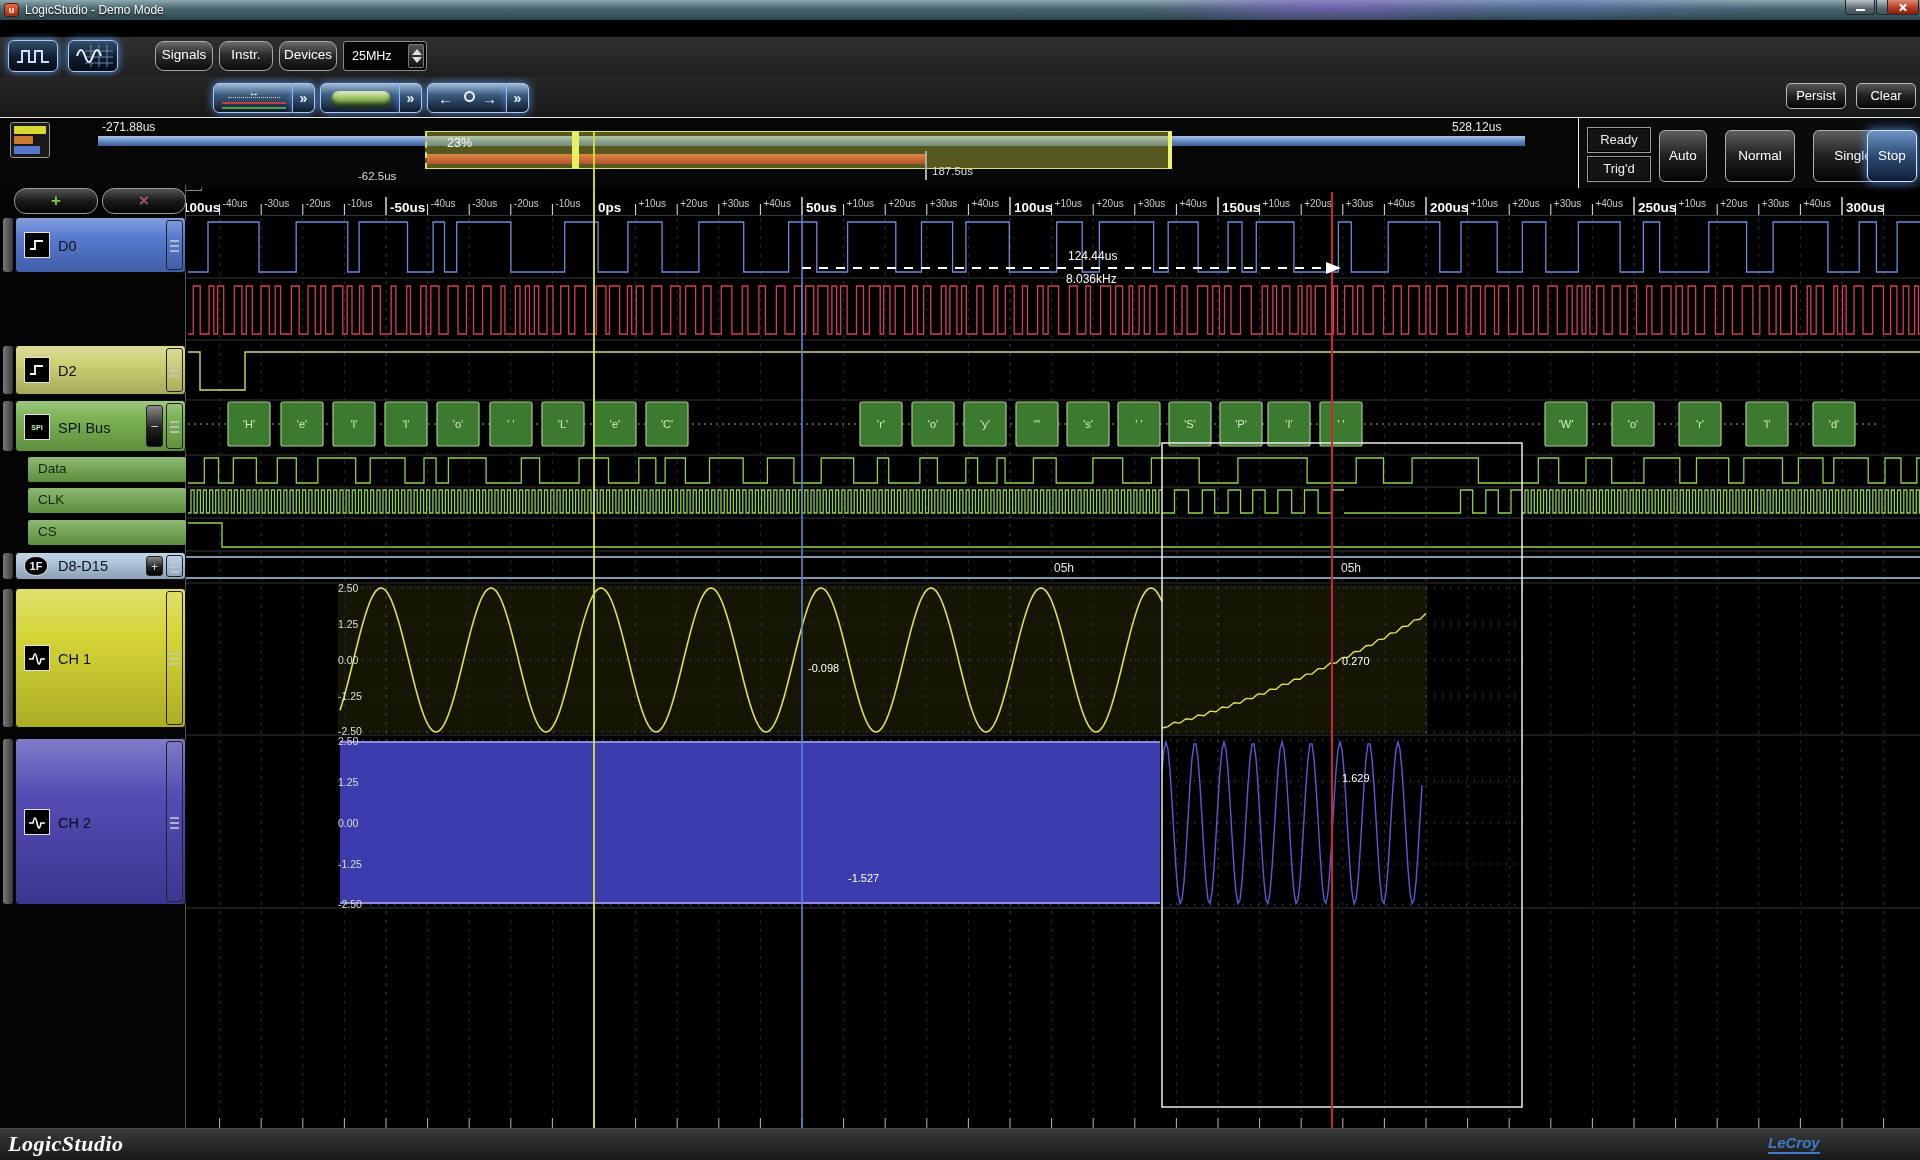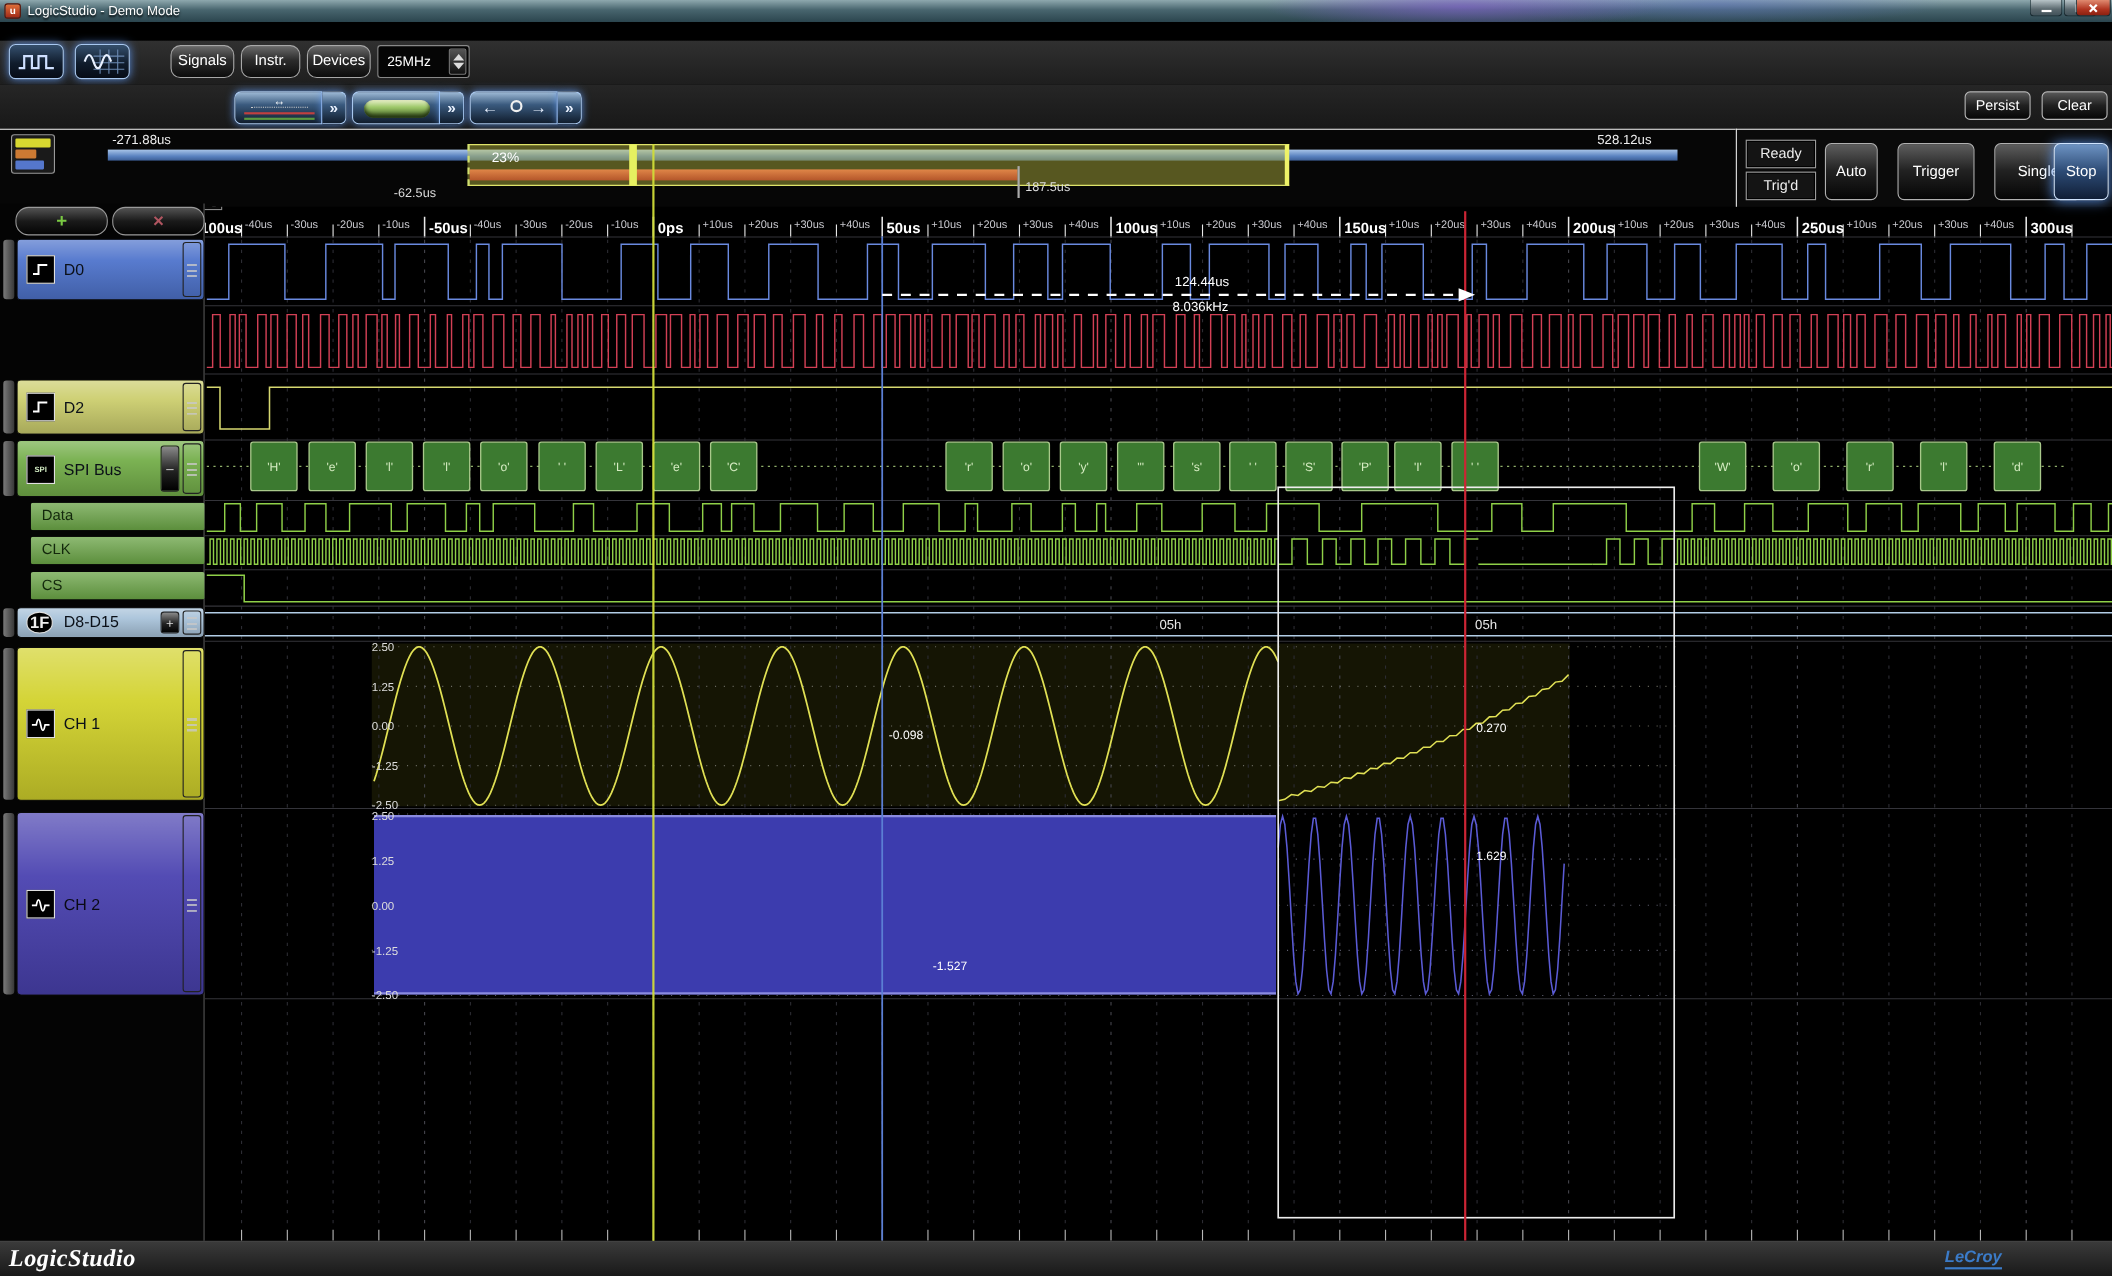--- a/index.html
+++ b/index.html
@@ -105,21 +105,21 @@
   .ch-grip{position:absolute;right:2px;top:2px;bottom:2px;width:17px;border-radius:3px;border:1px solid #222;
     background:linear-gradient(180deg,#9a9a9a,#2a2a2a 45%,#000),;}
   .ch-grip::after{content:"";position:absolute;left:3px;right:3px;top:50%;height:14px;margin-top:-7px;
     background:repeating-linear-gradient(0deg,#c8c8c8 0 2px,transparent 2px 5px);opacity:.8;}
   .ch-minibtn{position:absolute;right:22px;width:17px;border-radius:3px;border:1px solid #222;color:#ddd;
     background:linear-gradient(180deg,#8a8a8a,#222 55%,#000);text-align:center;font-size:12px;}
   .sub-row{position:absolute;left:28px;width:158px;height:25px;border-radius:2px;
     background-image:linear-gradient(180deg,rgba(255,255,255,.25),rgba(0,0,0,.12));}
   .sub-label{position:absolute;left:10px;top:4px;color:#13280c;font-size:13.5px;}
   .busicon{font-size:7px;font-weight:bold;color:#cfe8c0;letter-spacing:0;}
-  .ovalicon{border-radius:50% / 45%;font-size:15px;color:#eee;font-weight:bold;}
+  .ovalicon{border-radius:50% / 45%;font-size:11px;color:#eee;font-weight:bold;}
 
   
   .bottombar{position:absolute;left:0;top:1128px;width:1920px;height:32px;background:linear-gradient(180deg,#3a3a3a,#191919);border-top:1px solid #4a4a4a;}
   .logo{position:absolute;left:8px;top:2px;color:#fff;font-family:"Liberation Serif",serif;font-style:italic;font-weight:bold;font-size:22px;letter-spacing:.5px;}
   .vendor{position:absolute;left:1768px;top:5px;color:#3b7bc8;font-style:italic;font-weight:bold;font-size:15px;border-bottom:2px solid #3b7bc8;padding-bottom:1px;}
 
   .trigline-main{position:absolute;left:593px;top:131px;width:2px;height:997px;background:#d0dc38;opacity:.95;z-index:3;}
   svg text{font-family:"Liberation Sans",sans-serif;}
 </style>
 </head>
@@ -237,21 +237,21 @@
     <div class="ov-range-tick"></div>
     <div class="ov-pct">23%</div>
     <div class="ov-selstart">-62.5us</div>
     <div class="ov-selend">187.5us</div>
   </div>
 
   <div class="statuscluster">
     <div class="statebox" style="top:9px;">Ready</div>
     <div class="statebox" style="top:38px;">Trig'd</div>
     <div class="modebtn" style="left:80px;width:48px;">Auto</div>
-    <div class="modebtn" style="left:146px;width:70px;">Trigger</div>
+    <div class="modebtn" style="left:146px;width:70px;">Normal</div>
     <div class="modebtn" style="left:234px;width:80px;">Single</div>
     <div class="modebtn active" style="left:288px;width:50px;">Stop</div>
   </div>
 
   <svg id="wavesvg" class="abs" style="left:186px;top:188px;" width="1734" height="940" viewBox="186 188 1734 940">
       <g>
         <rect x="338" y="585" width="824" height="148" fill="rgba(210,210,40,0.10)"></rect>
         <rect x="1162" y="585" width="265" height="148" fill="rgba(210,210,40,0.10)"></rect>
       </g>
       <g>

